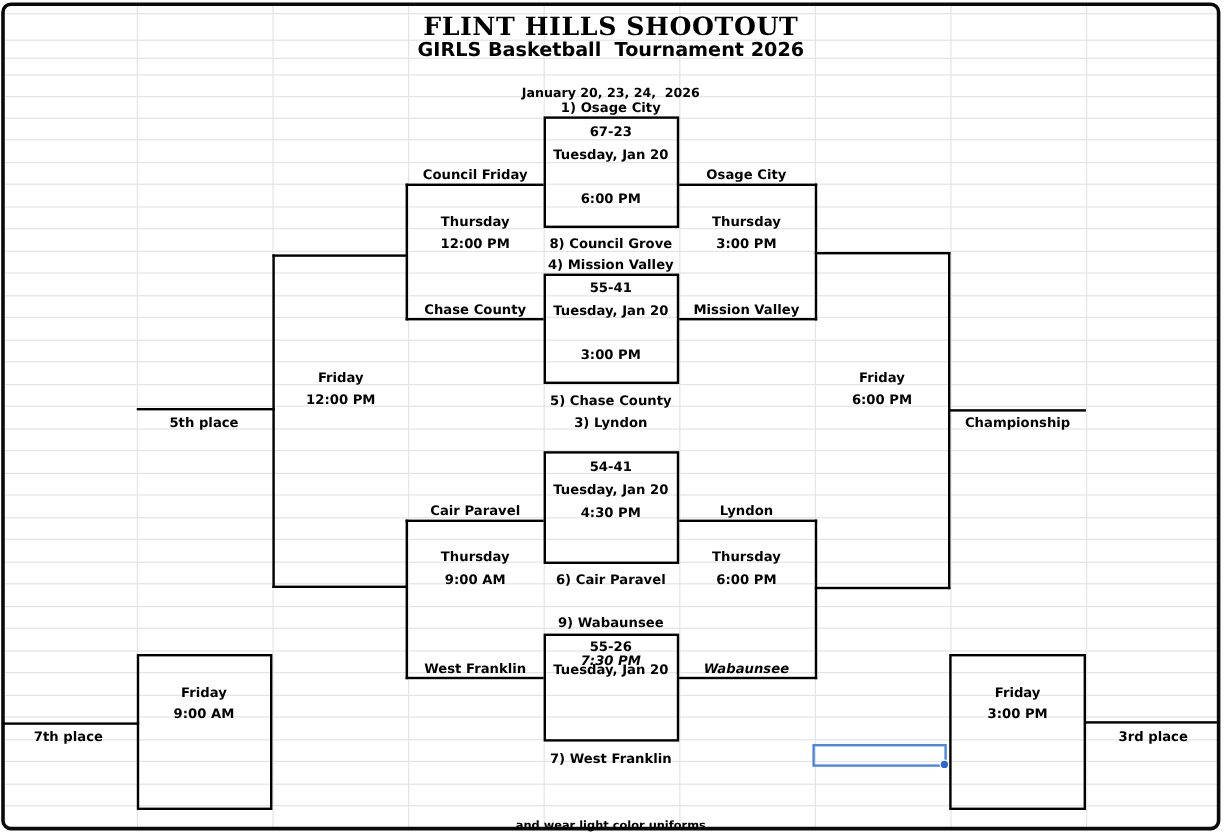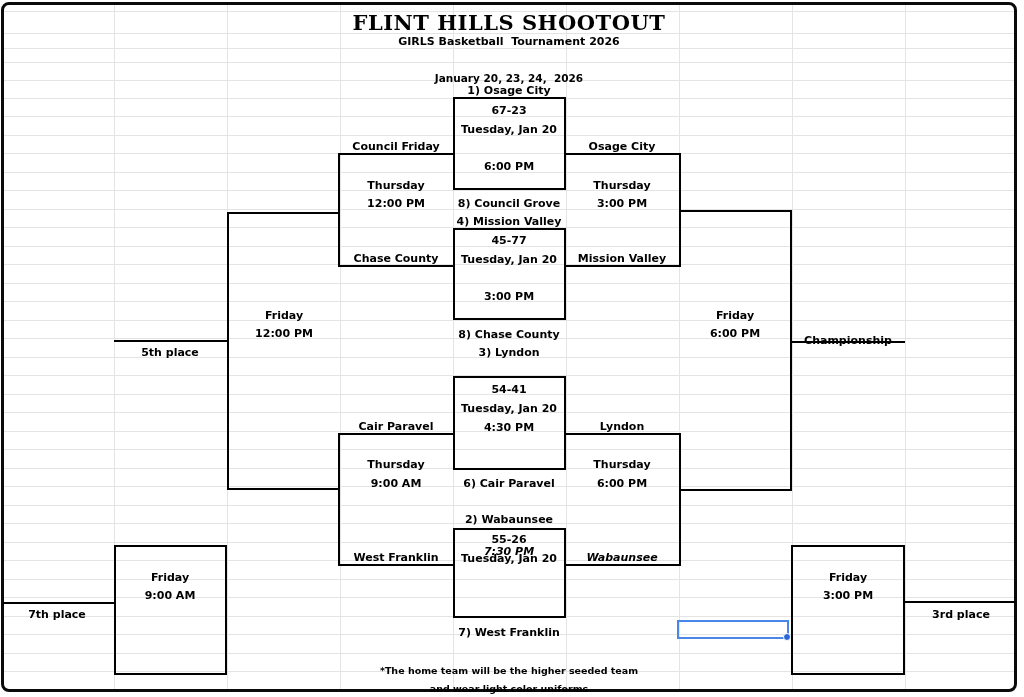--- a/index.html
+++ b/index.html
@@ -10,21 +10,21 @@
   .gl{position:absolute;background:#e4e4e4;}
   .glh{left:4px;width:1011px;height:1px;}
   .glv{top:5px;height:685px;width:1px;}
   .bl{position:absolute;background:#000;}
   .h{height:2px;}
   .v{width:2px;}
   .box{position:absolute;border:2.5px solid #000;box-sizing:border-box;background:transparent;}
   .lbl{position:absolute;transform:translate(-50%,-50%);white-space:pre;
        font-weight:bold;font-size:11px;line-height:13px;text-align:center;}
   .title{font-family:"DejaVu Serif","Liberation Serif",serif;font-size:21px;letter-spacing:0.5px;}
-  .subtitle{font-size:11px;}
+  .subtitle{font-size:16px;}
   .datesline{font-size:10.5px;}
   .note{font-size:9.5px;}
   .sel{position:absolute;left:677px;top:620px;width:112px;height:19px;
        border:2px solid #4a86e8;box-sizing:border-box;background:rgba(255,255,255,0.0);}
   .handle{position:absolute;right:-4px;bottom:-4px;width:6px;height:6px;border-radius:50%;
        background:#2a66d8;border:1px solid #fff;}
 </style>
 </head>
 <body>
 
@@ -90,32 +90,32 @@
   <div class="box" style="left:453px;top:376px;width:113px;height:94px;"></div>
   <div class="box" style="left:453px;top:528px;width:113px;height:90px;"></div>
 
   <div class="lbl" style="left:509px;top:90px;">1) Osage City</div>
   <div class="lbl" style="left:509px;top:110px;">67-23</div>
   <div class="lbl" style="left:509px;top:129px;">Tuesday, Jan 20</div>
   <div class="lbl" style="left:509px;top:166px;">6:00 PM</div>
   <div class="lbl" style="left:509px;top:203px;">8) Council Grove</div>
 
   <div class="lbl" style="left:509px;top:221px;">4) Mission Valley</div>
-  <div class="lbl" style="left:509px;top:240px;">45-77</div>
+  <div class="lbl" style="left:509px;top:240px;">55-41</div>
   <div class="lbl" style="left:509px;top:259px;">Tuesday, Jan 20</div>
   <div class="lbl" style="left:509px;top:296px;">3:00 PM</div>
-  <div class="lbl" style="left:509px;top:334px;">8) Chase County</div>
+  <div class="lbl" style="left:509px;top:334px;">5) Chase County</div>
 
   <div class="lbl" style="left:509px;top:352px;">3) Lyndon</div>
   <div class="lbl" style="left:509px;top:389px;">54-41</div>
   <div class="lbl" style="left:509px;top:408px;">Tuesday, Jan 20</div>
   <div class="lbl" style="left:509px;top:427px;">4:30 PM</div>
   <div class="lbl" style="left:509px;top:483px;">6) Cair Paravel</div>
 
-  <div class="lbl" style="left:509px;top:519px;">2) Wabaunsee</div>
+  <div class="lbl" style="left:509px;top:519px;">9) Wabaunsee</div>
   <div class="lbl" style="left:509px;top:539px;">55-26</div>
   <div class="lbl" style="left:509px;top:558px;">Tuesday, Jan 20</div>
   <div class="lbl" style="left:509px;top:551px;font-style:italic;">7:30 PM</div>
   <div class="lbl" style="left:509px;top:632px;">7) West Franklin</div>
 
   <div class="bl h" style="left:338px;top:153px;width:115px;"></div>
   <div class="bl h" style="left:338px;top:265px;width:115px;"></div>
   <div class="bl v" style="left:338px;top:153px;height:114px;"></div>
   <div class="bl h" style="left:227px;top:212px;width:113px;"></div>
   <div class="bl h" style="left:338px;top:433px;width:115px;"></div>
@@ -158,25 +158,24 @@
   <div class="lbl" style="left:622px;top:146px;">Osage City</div>
   <div class="lbl" style="left:622px;top:185px;">Thursday</div>
   <div class="lbl" style="left:622px;top:203px;">3:00 PM</div>
   <div class="lbl" style="left:622px;top:258px;">Mission Valley</div>
   <div class="lbl" style="left:622px;top:426px;">Lyndon</div>
   <div class="lbl" style="left:622px;top:464px;">Thursday</div>
   <div class="lbl" style="left:622px;top:483px;">6:00 PM</div>
   <div class="lbl" style="left:622px;top:557px;font-style:italic;">Wabaunsee</div>
   <div class="lbl" style="left:735px;top:315px;">Friday</div>
   <div class="lbl" style="left:735px;top:333px;">6:00 PM</div>
-  <div class="lbl" style="left:848px;top:340px;">Championship</div>
+  <div class="lbl" style="left:848px;top:352px;">Championship</div>
   <div class="lbl" style="left:848px;top:577px;">Friday</div>
   <div class="lbl" style="left:848px;top:595px;">3:00 PM</div>
   <div class="lbl" style="left:961px;top:614px;">3rd place</div>
 
-  <div class="lbl note" style="left:509px;top:670px;">*The home team will be the higher seeded team</div>
   <div class="lbl note" style="left:509px;top:688px;">and wear light color uniforms</div>
 
   <div class="sel">
     <div class="handle"></div>
   </div>
 
 </div>
 
 </body></html>

